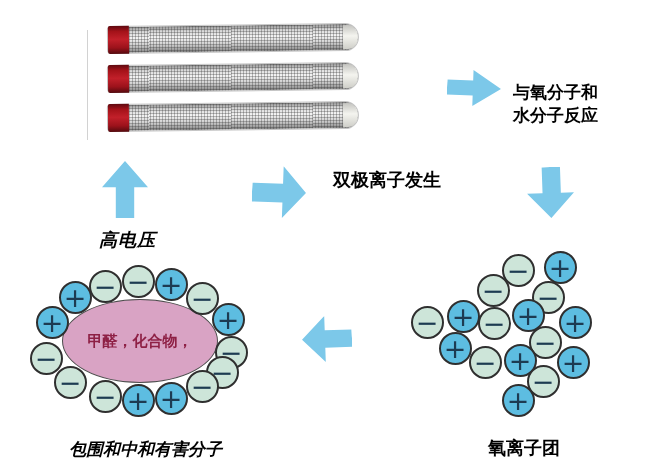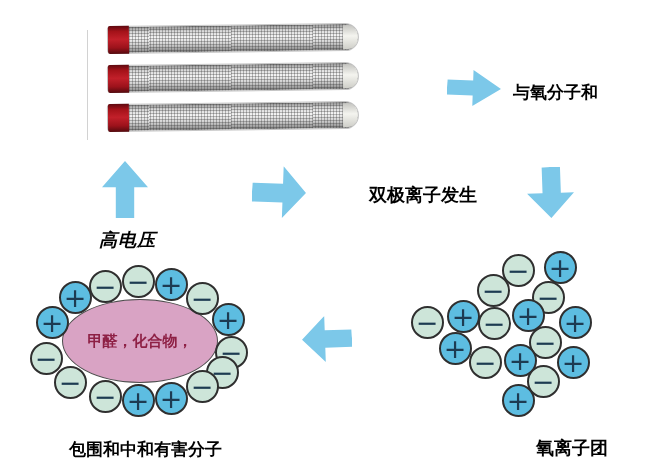--- a/index.html
+++ b/index.html
@@ -32,24 +32,24 @@
   .arrow-right-top{left:447px;top:70px;width:54px;height:36px;transform:rotate(2deg);
     clip-path:polygon(0 29%,48% 29%,48% 0,100% 50%,48% 100%,48% 71%,0 71%);}
   .arrow-down{left:527px;top:167px;width:47px;height:51px;transform:rotate(-2deg);
     clip-path:polygon(33% 0,72% 0,72% 51%,100% 51%,50% 100%,0 51%,33% 51%);}
   .arrow-left{left:302px;top:316px;width:50px;height:46px;transform:rotate(-2deg);
     clip-path:polygon(100% 31%,46% 31%,46% 0,0 50%,46% 100%,46% 69%,100% 69%);}
 
   
   .lbl{position:absolute;color:var(--label-text,#000);font-weight:bold;white-space:nowrap;text-align:right;}
   .lbl-hv{left:99px;top:228px;font-size:18px;letter-spacing:1px;font-style:italic;}
-  .lbl-bipolar{left:333px;top:183px;font-size:18px;margin-left:36px;}
+  .lbl-bipolar{left:333px;top:168px;font-size:18px;}
   .lbl-react{left:513px;top:81px;font-size:17px;line-height:23px;}
-  .lbl-cluster{left:488px;top:436px;font-size:18px;margin-left:48px;}
-  .lbl-surround{left:69px;top:438px;font-size:17px;}
+  .lbl-cluster{left:488px;top:436px;font-size:18px;}
+  .lbl-surround{left:69px;top:438px;font-size:17px;font-style:italic;}
 
   
   .oval{position:absolute;left:62px;top:299px;width:156px;height:84px;border-radius:50%;
     background:var(--oval-fill,#d9a3c4);border:1.5px solid var(--oval-border,#4d4d4d);
     display:flex;flex-direction:column;align-items:center;justify-content:center;box-sizing:border-box;}
   .oval div{color:var(--oval-text,#8e2045);font-size:15px;font-weight:bold;line-height:20px;white-space:nowrap;}
 
   
   .ion-layer{position:absolute;inset:0;}
   .ion{position:absolute;border-radius:50%;box-sizing:border-box;
@@ -82,20 +82,21 @@
   <div class="arrow arrow-up"></div>
   <div class="arrow arrow-right-mid"></div>
   <div class="arrow arrow-right-top"></div>
   <div class="arrow arrow-down"></div>
   <div class="arrow arrow-left"></div>
 
   <div class="lbl lbl-hv">高电压</div>
   <div class="lbl lbl-bipolar">双极离子发生</div>
   <div class="lbl lbl-react">
     <div>与氧分子和</div>
+    <div>水分子反应</div>
   </div>
   <div class="lbl lbl-cluster">氧离子团</div>
   <div class="lbl lbl-surround">包围和中和有害分子</div>
 
   <div class="oval">
     <div>甲醛，化合物，</div>
   </div>
 
   <div class="ion-layer">
       <div class="ion pos" style="left: 58.5px; top: 280.5px; height: 33px; width: 33px;">+</div>

